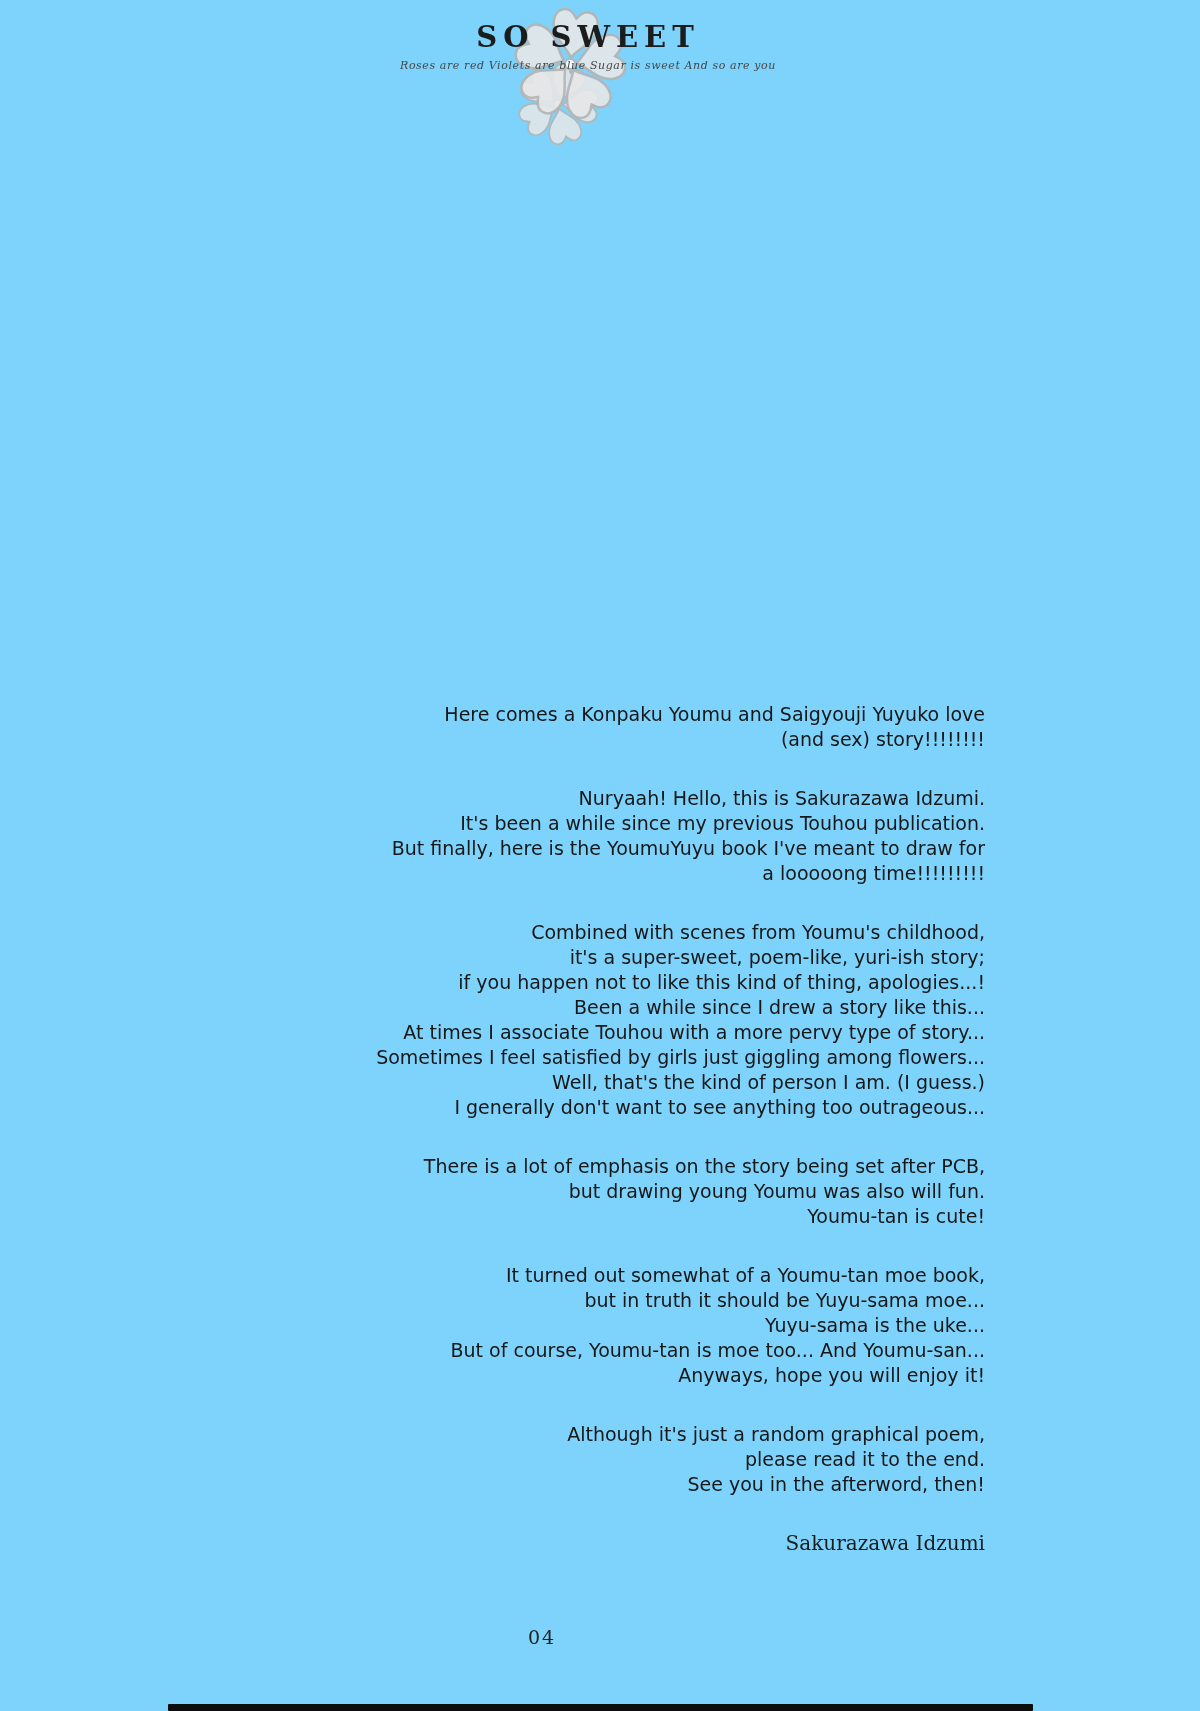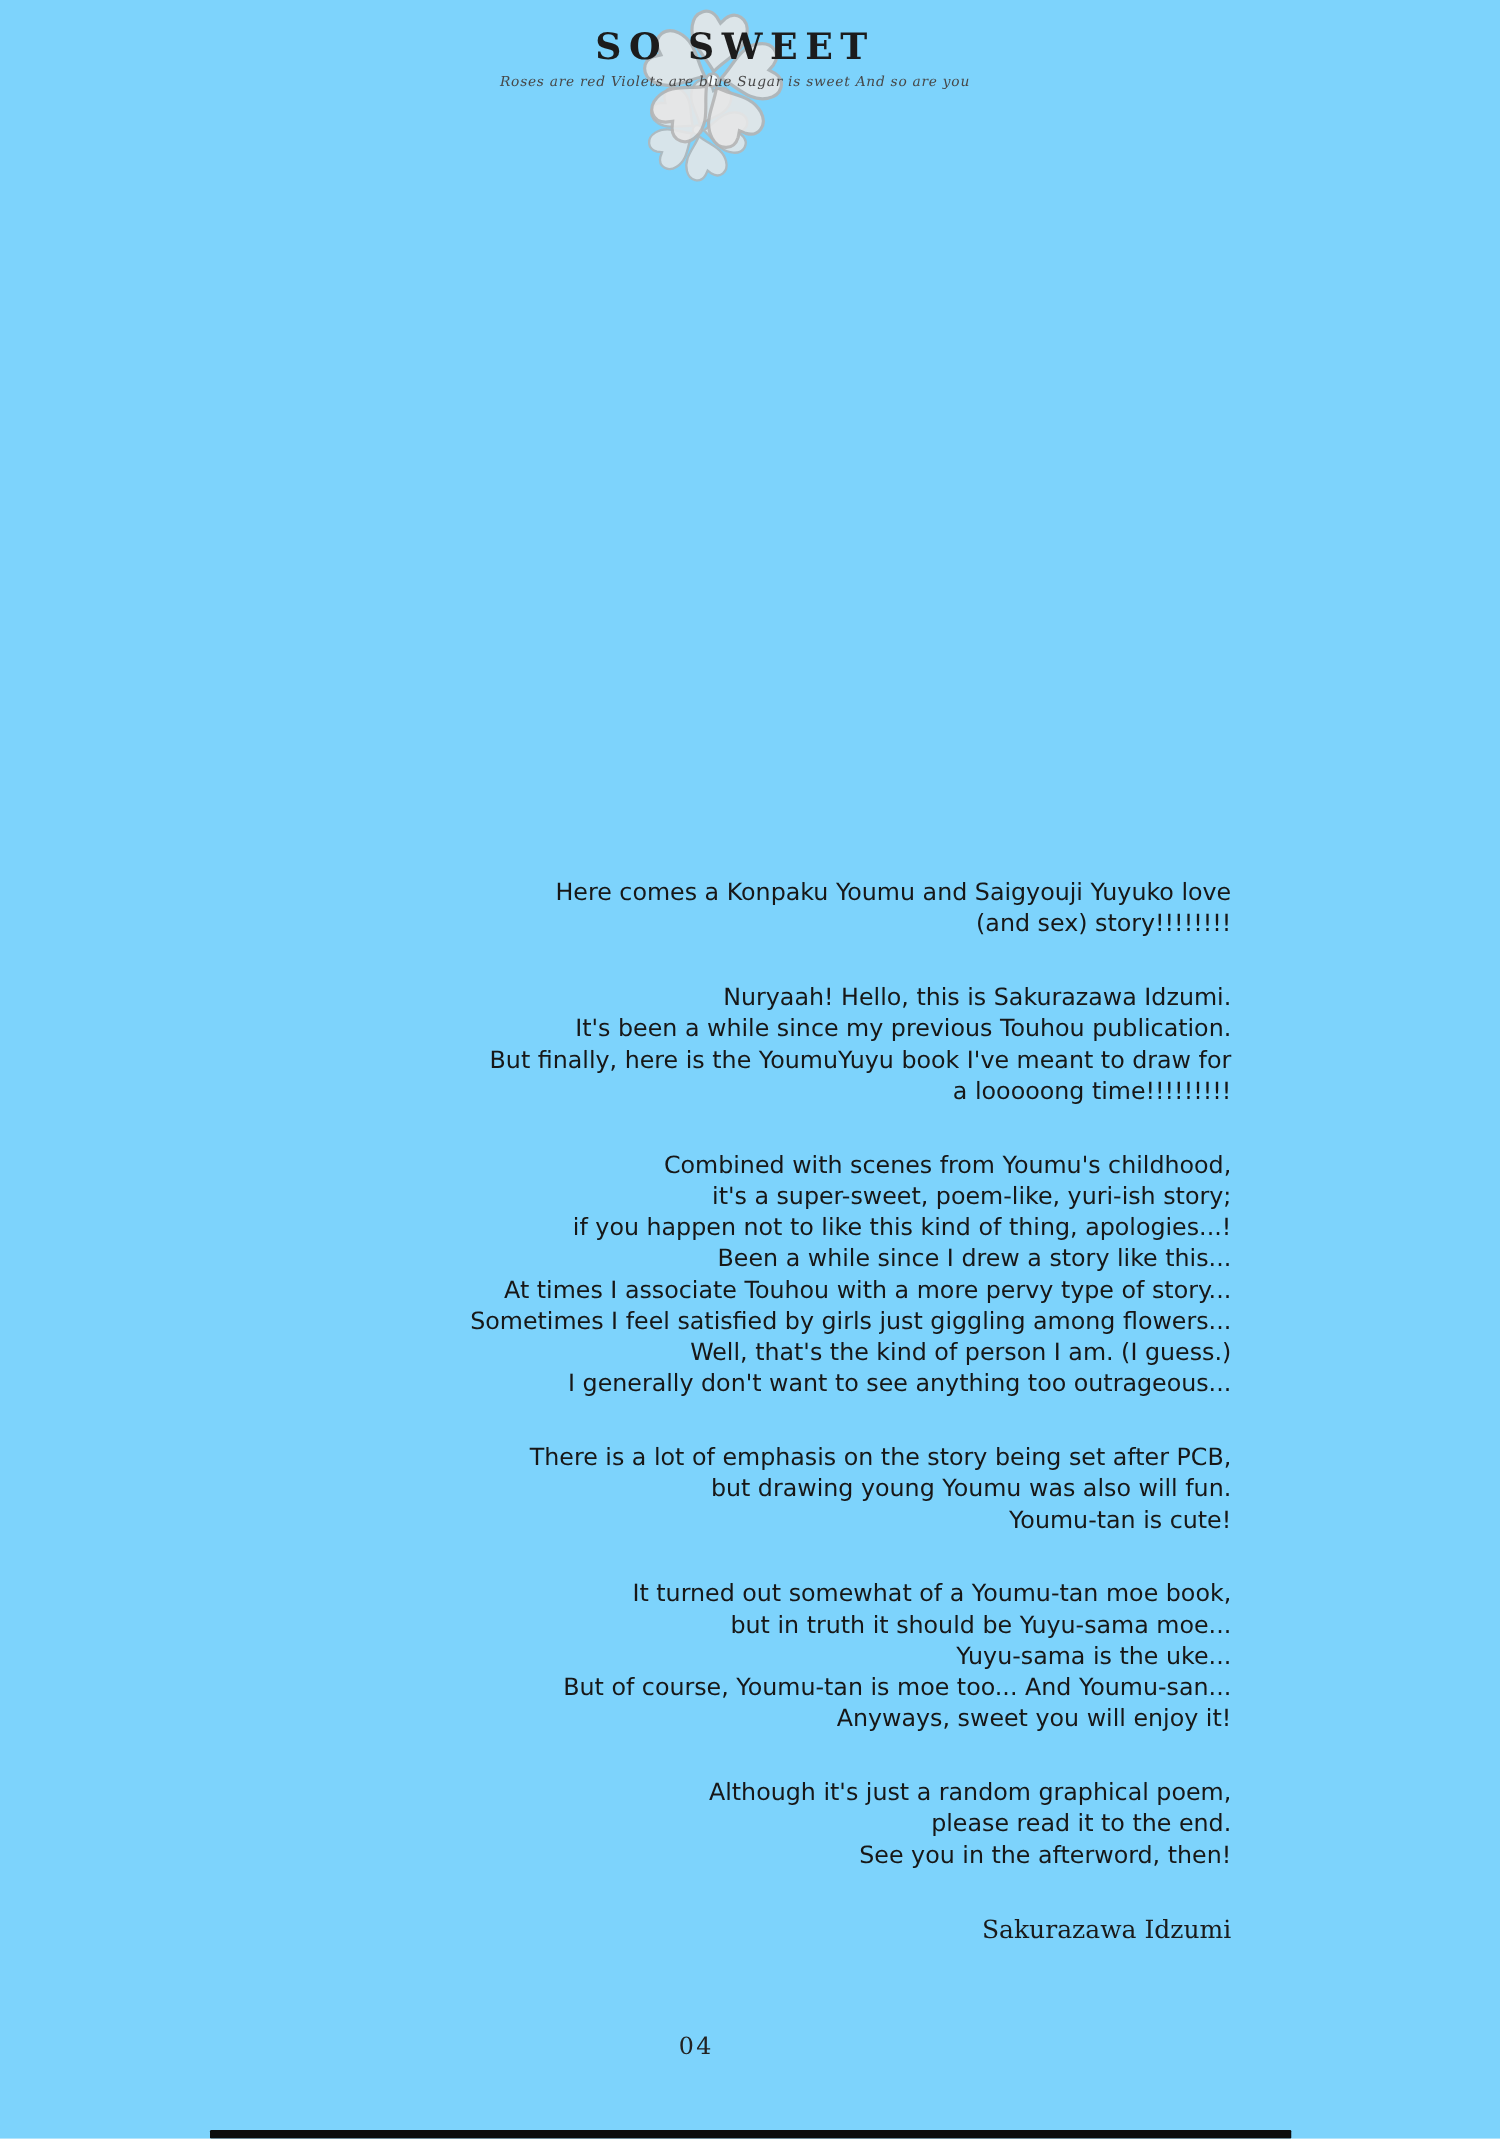--- a/index.html
+++ b/index.html
@@ -40,21 +40,21 @@
   .para { margin: 0 0 34px 0; }
   .line { white-space: nowrap; }
   .signature {
     margin-top: 14px;
     font-family: "DejaVu Serif", serif;
     font-size: 20px; color: #1a1a1a;
   }
 
   
   .page-number {
-    position: absolute; top: 1626px; left: 15px; width: 1084px;
+    position: absolute; top: 1626px; left: 0; width: 1084px;
     text-align: center;
     font-family: "DejaVu Serif", serif;
     font-size: 19px; letter-spacing: 2px; color: #222222;
   }
   .scan-edge {
     position: absolute; bottom: 0; left: 168px;
     width: 865px; height: 7px;
     background: #0d0d0d; border-radius: 1px;
   }
 </style>
@@ -114,21 +114,21 @@
       <div class="line">There is a lot of emphasis on the story being set after PCB,</div>
       <div class="line">but drawing young Youmu was also will fun.</div>
       <div class="line">Youmu-tan is cute!</div>
     </div>
 
     <div class="para">
       <div class="line">It turned out somewhat of a Youmu-tan moe book,</div>
       <div class="line">but in truth it should be Yuyu-sama moe...</div>
       <div class="line">Yuyu-sama is the uke...</div>
       <div class="line">But of course, Youmu-tan is moe too... And Youmu-san...</div>
-      <div class="line">Anyways, sweet you will enjoy it!</div>
+      <div class="line">Anyways, hope you will enjoy it!</div>
     </div>
 
     <div class="para">
       <div class="line">Although it's just a random graphical poem,</div>
       <div class="line">please read it to the end.</div>
       <div class="line">See you in the afterword, then!</div>
     </div>
 
     <div class="signature">Sakurazawa Idzumi</div>
   </main>

